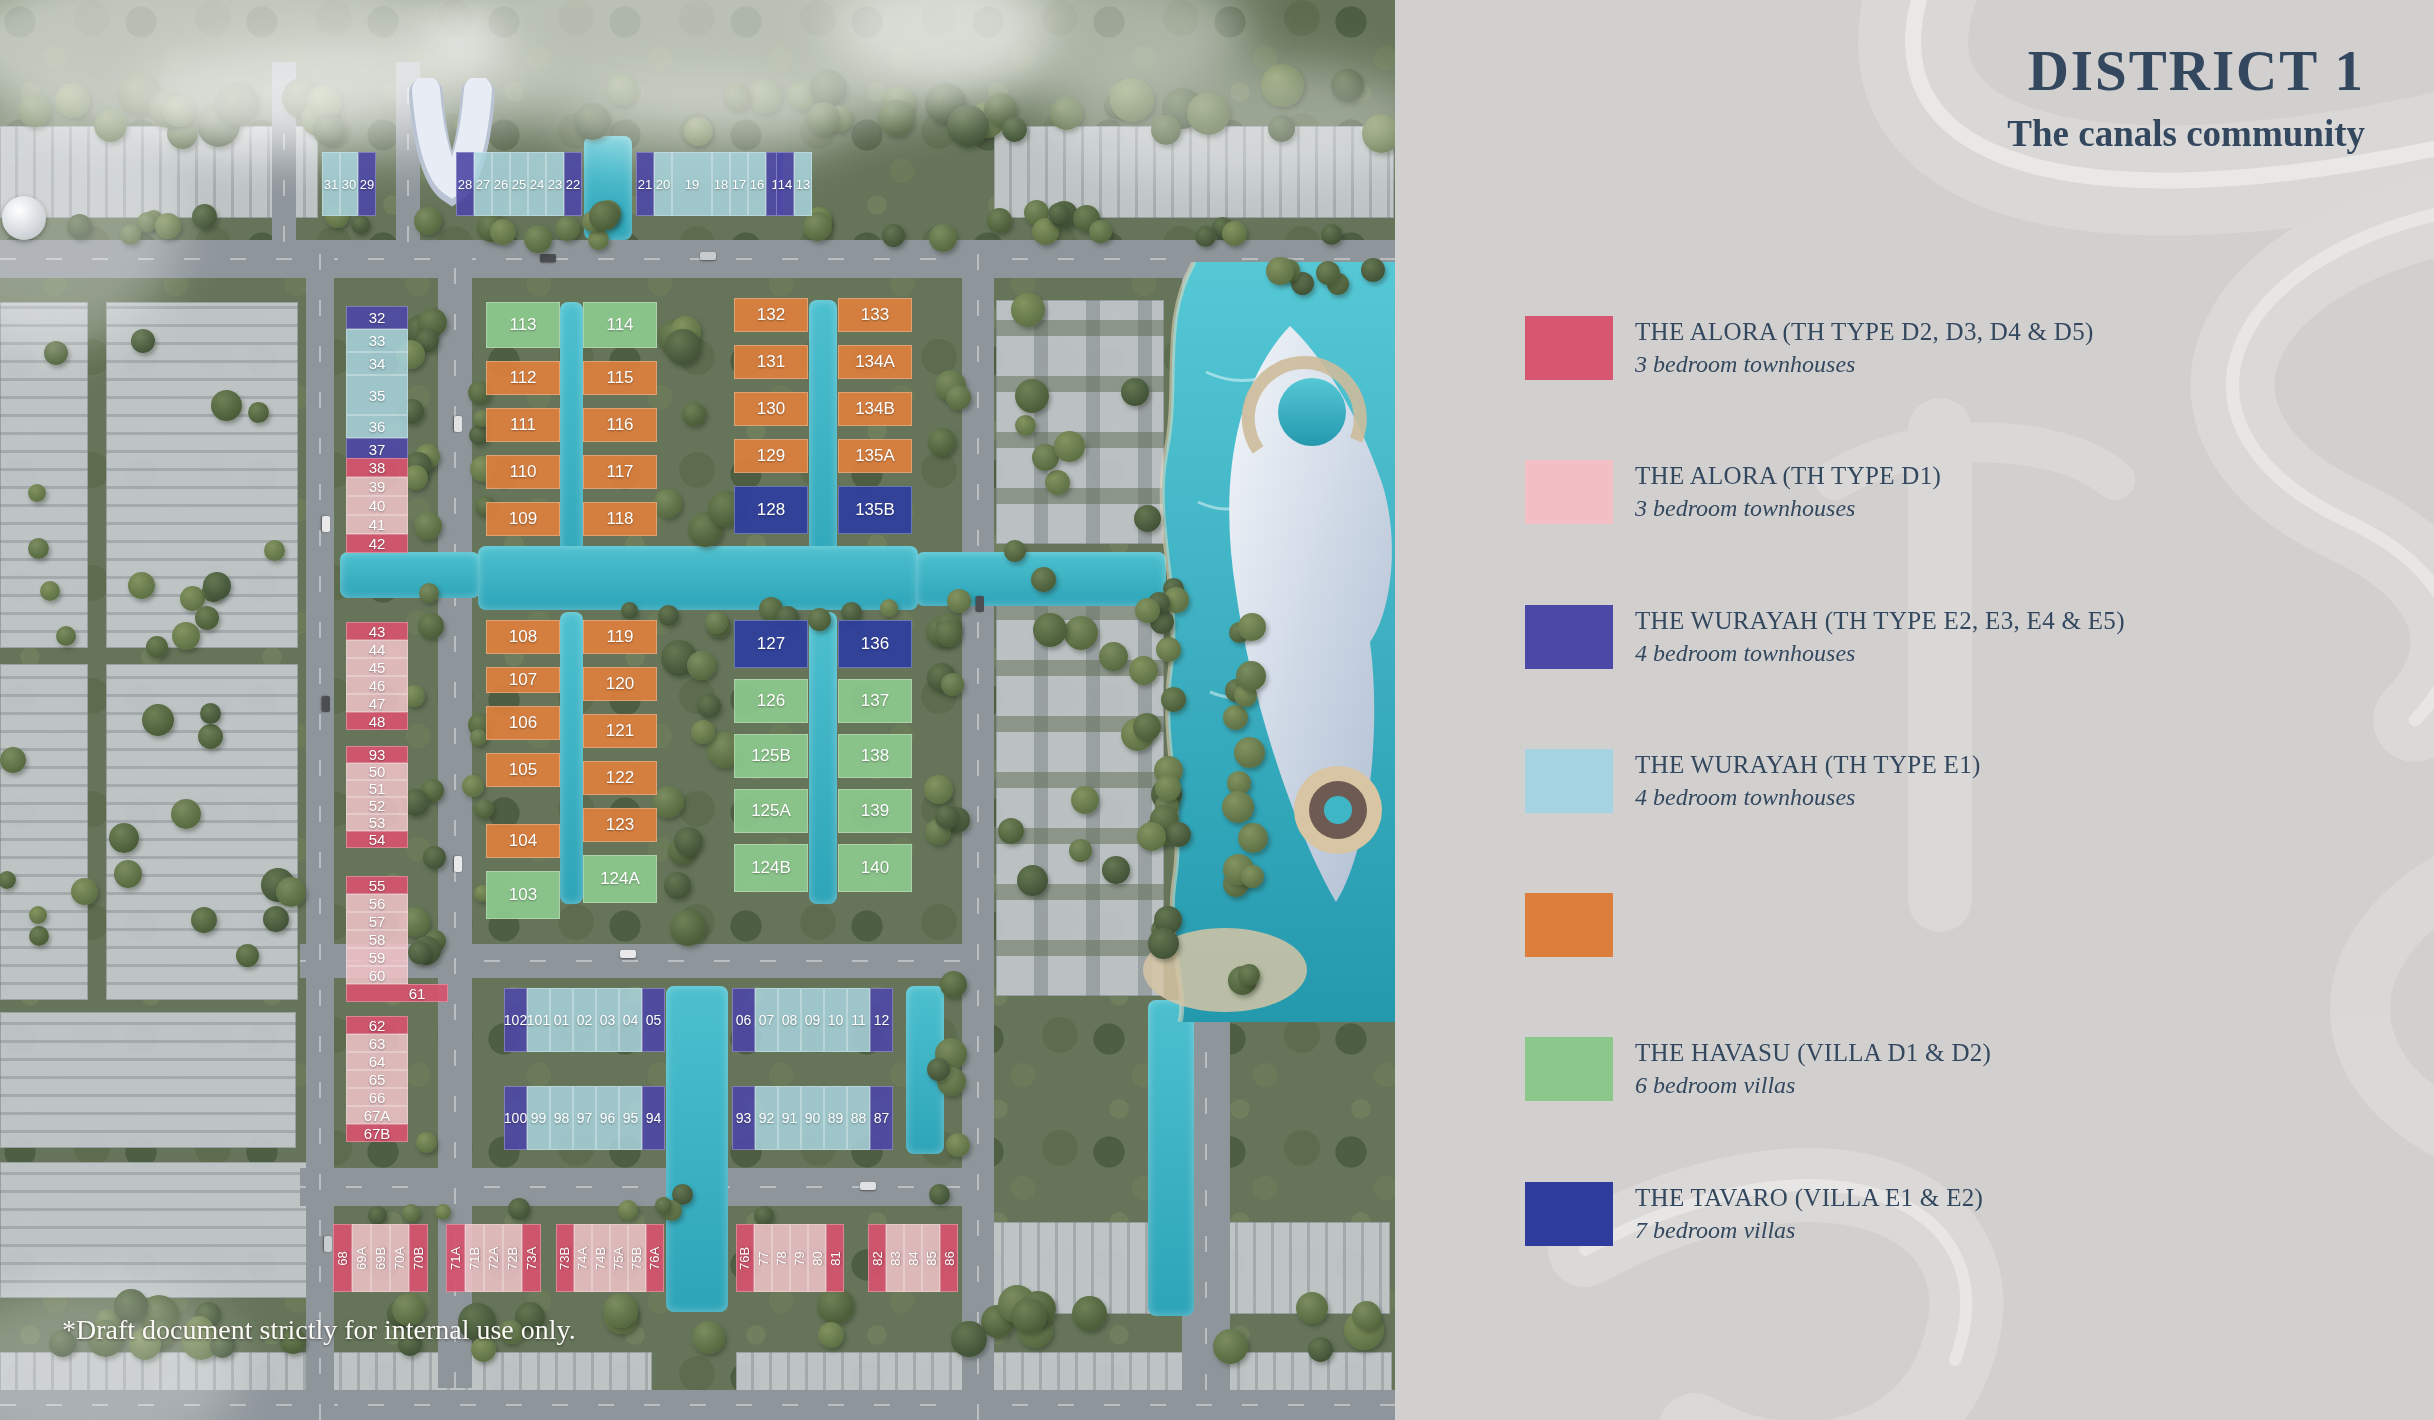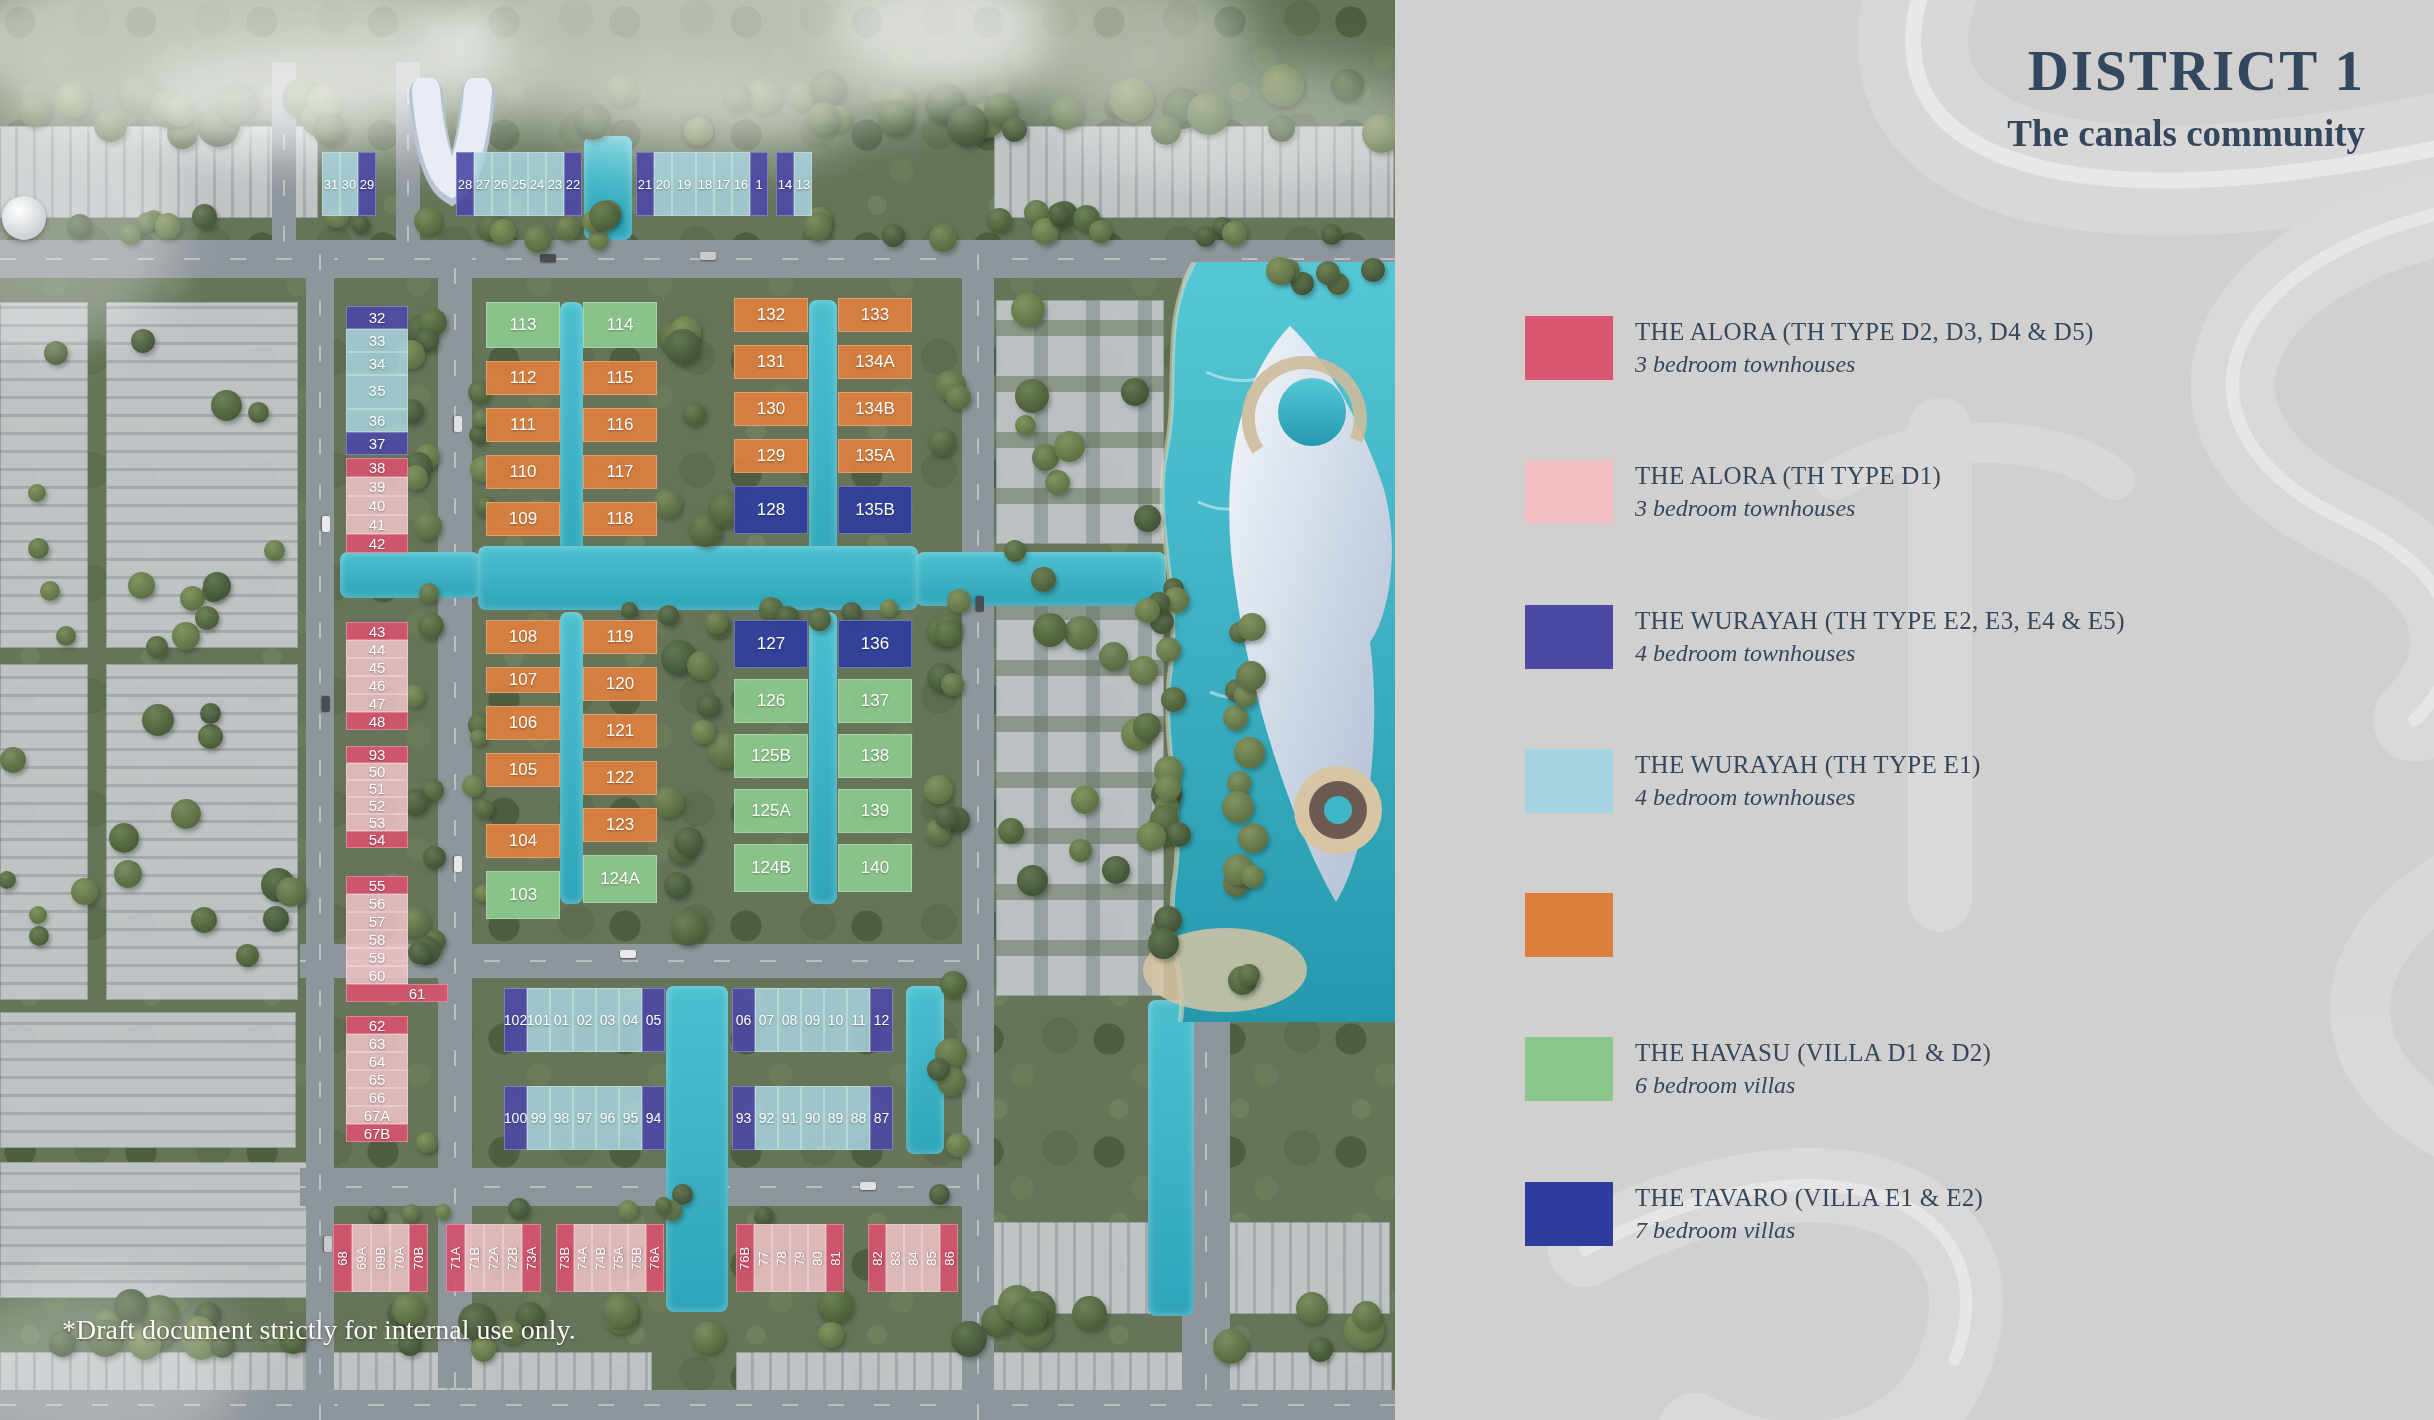--- a/index.html
+++ b/index.html
@@ -483,21 +483,21 @@
             <span>22</span>
           </div>
         </div>
         <div class="lot-group g-row" style="left: 636px; top: 152px;">
           <div class="lot" style="background: rgba(77, 73, 166, 0.91); width: 18px; height: 64px; font-size: 13px;">
             <span>21</span>
           </div>
           <div class="lot" style="background: rgba(169, 212, 222, 0.847); width: 18px; height: 64px; font-size: 13px;">
             <span>20</span>
           </div>
-          <div class="lot" style="background: rgba(169, 212, 222, 0.847); width: 24px; height: 64px; font-size: 13px;">
+          <div class="lot" style="background: rgba(169, 212, 222, 0.847); width: 40px; height: 64px; font-size: 13px;">
             <span>19</span>
           </div>
           <div class="lot" style="background: rgba(169, 212, 222, 0.847); width: 18px; height: 64px; font-size: 13px;">
             <span>18</span>
           </div>
           <div class="lot" style="background: rgba(169, 212, 222, 0.847); width: 18px; height: 64px; font-size: 13px;">
             <span>17</span>
           </div>
           <div class="lot" style="background: rgba(169, 212, 222, 0.847); width: 18px; height: 64px; font-size: 13px;">
             <span>16</span>
@@ -517,21 +517,21 @@
         <div class="lot-group g-col" style="left: 346px; top: 306px;">
           <div class="lot" style="background: rgba(77, 73, 166, 0.91); width: 62px; height: 23px; font-size: 15px;">
             <span>32</span>
           </div>
           <div class="lot" style="background: rgba(169, 212, 222, 0.847); width: 62px; height: 23px; font-size: 15px;">
             <span>33</span>
           </div>
           <div class="lot" style="background: rgba(169, 212, 222, 0.847); width: 62px; height: 23px; font-size: 15px;">
             <span>34</span>
           </div>
-          <div class="lot" style="background: rgba(169, 212, 222, 0.847); width: 62px; height: 34px; font-size: 15px; font-family: Liberation Mono, monospace;">
+          <div class="lot" style="background: rgba(169, 212, 222, 0.847); width: 62px; height: 40px; font-size: 15px;">
             <span>35</span>
           </div>
           <div class="lot" style="background: rgba(169, 212, 222, 0.847); width: 62px; height: 23px; font-size: 15px;">
             <span>36</span>
           </div>
           <div class="lot" style="background: rgba(77, 73, 166, 0.91); width: 62px; height: 23px; font-size: 15px;">
             <span>37</span>
           </div>
         </div>
         <div class="lot-group g-col" style="left: 346px; top: 458px;">

